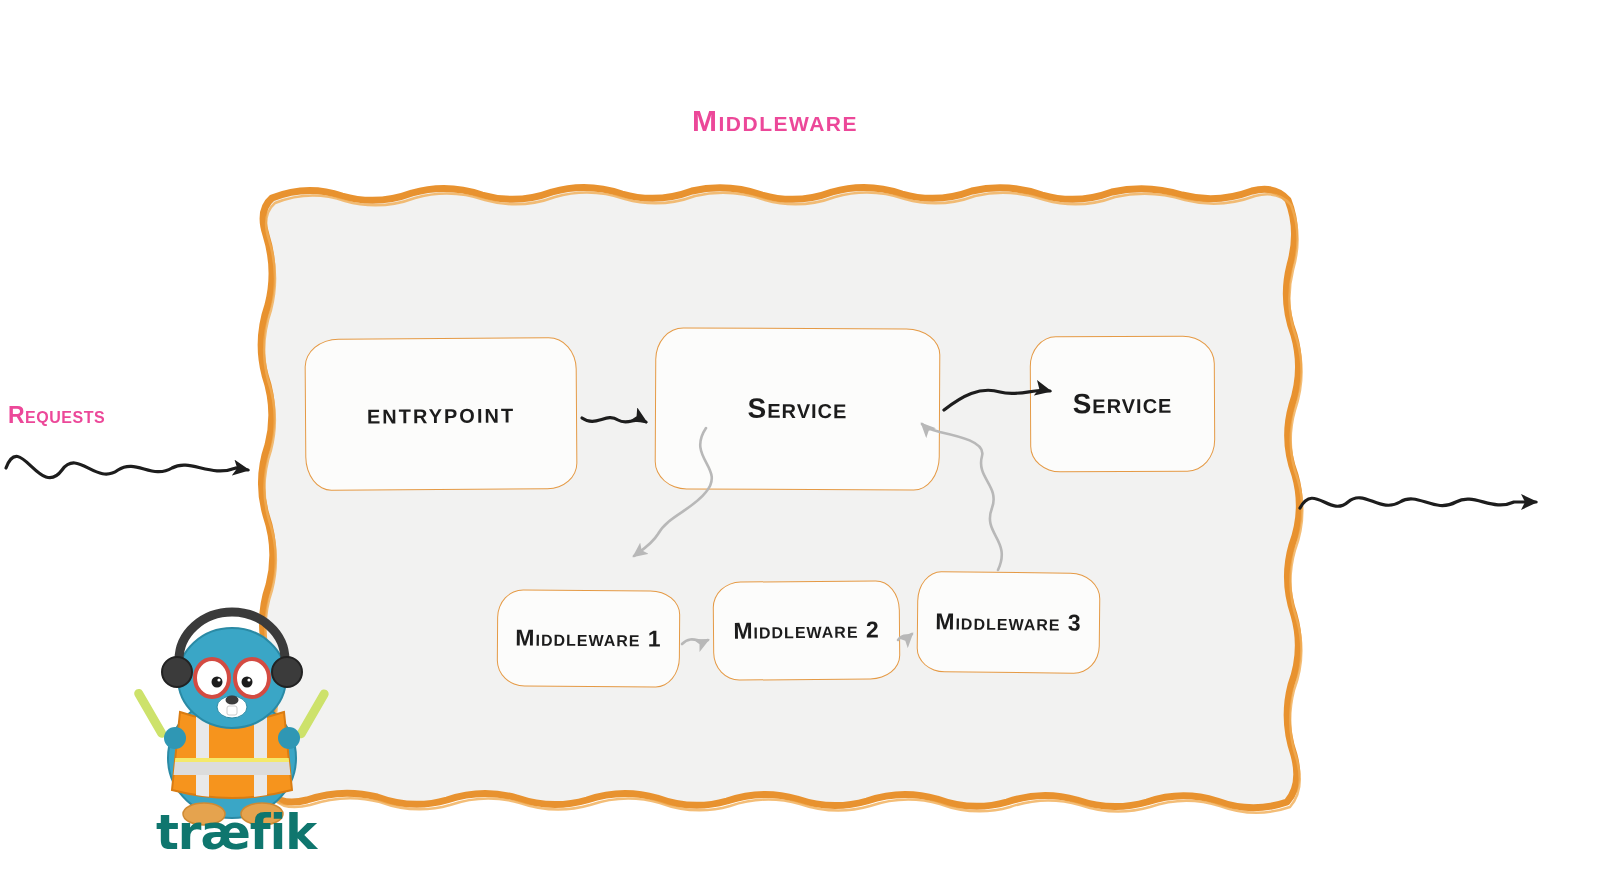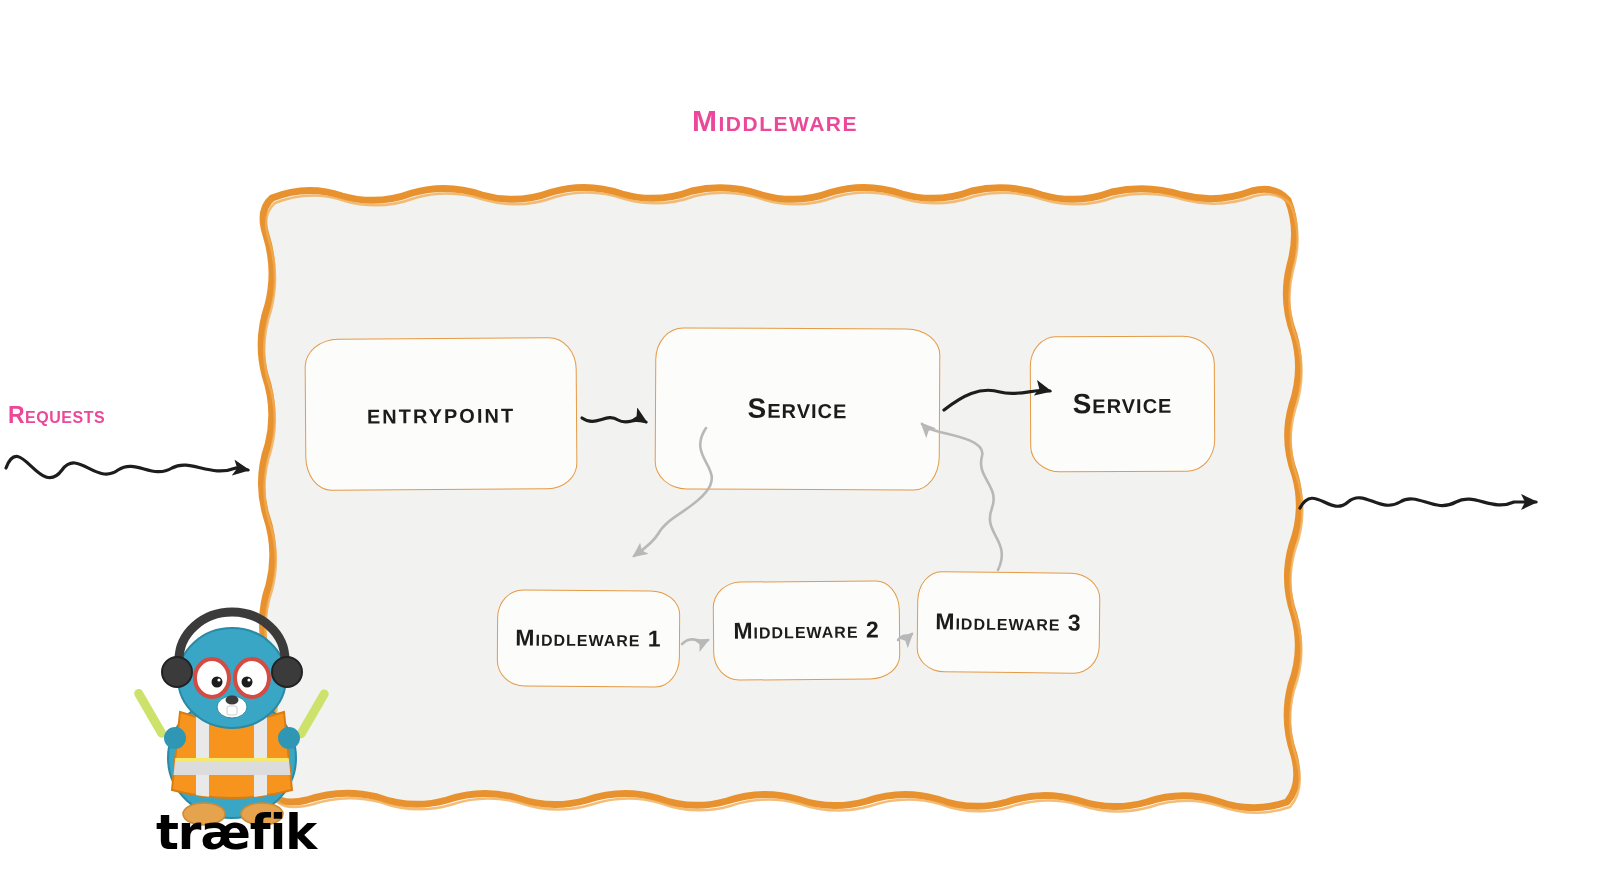--- a/index.html
+++ b/index.html
@@ -45,21 +45,21 @@
     border-radius:24px 30px 26px 28px / 30px 26px 28px 24px; transform:rotate(0.6deg); }
   .node-mw1 .node-label, .node-mw2 .node-label, .node-mw3 .node-label { font-size:23px; }
 
   .title-pos    { left:575px; top:104px; width:400px; }
   .requests-pos { left:8px;   top:402px; }
   .calls-pos    { left:1298px; top:452px; font-size:21px; }
 
   .wordmark {
     position:absolute; z-index:3; left:148px; top:804px; width:176px;
     text-align:center; font-family:"DejaVu Sans", sans-serif;
-    font-size:48px; font-weight:600; color:#000000; letter-spacing:-1px;
+    font-size:48px; font-weight:600; color:#0f766e; letter-spacing:-1px;
   }
 </style>
 </head>
 <body>
 
 <div class="stage">
 
   <svg class="layer layer-bottom" width="1600" height="874" viewBox="0 0 1600 874">
     <path d="M 272 198
          Q 307 184 342 196 Q 377 206 412 193 Q 447 183 482 195 Q 517 205 552 192

